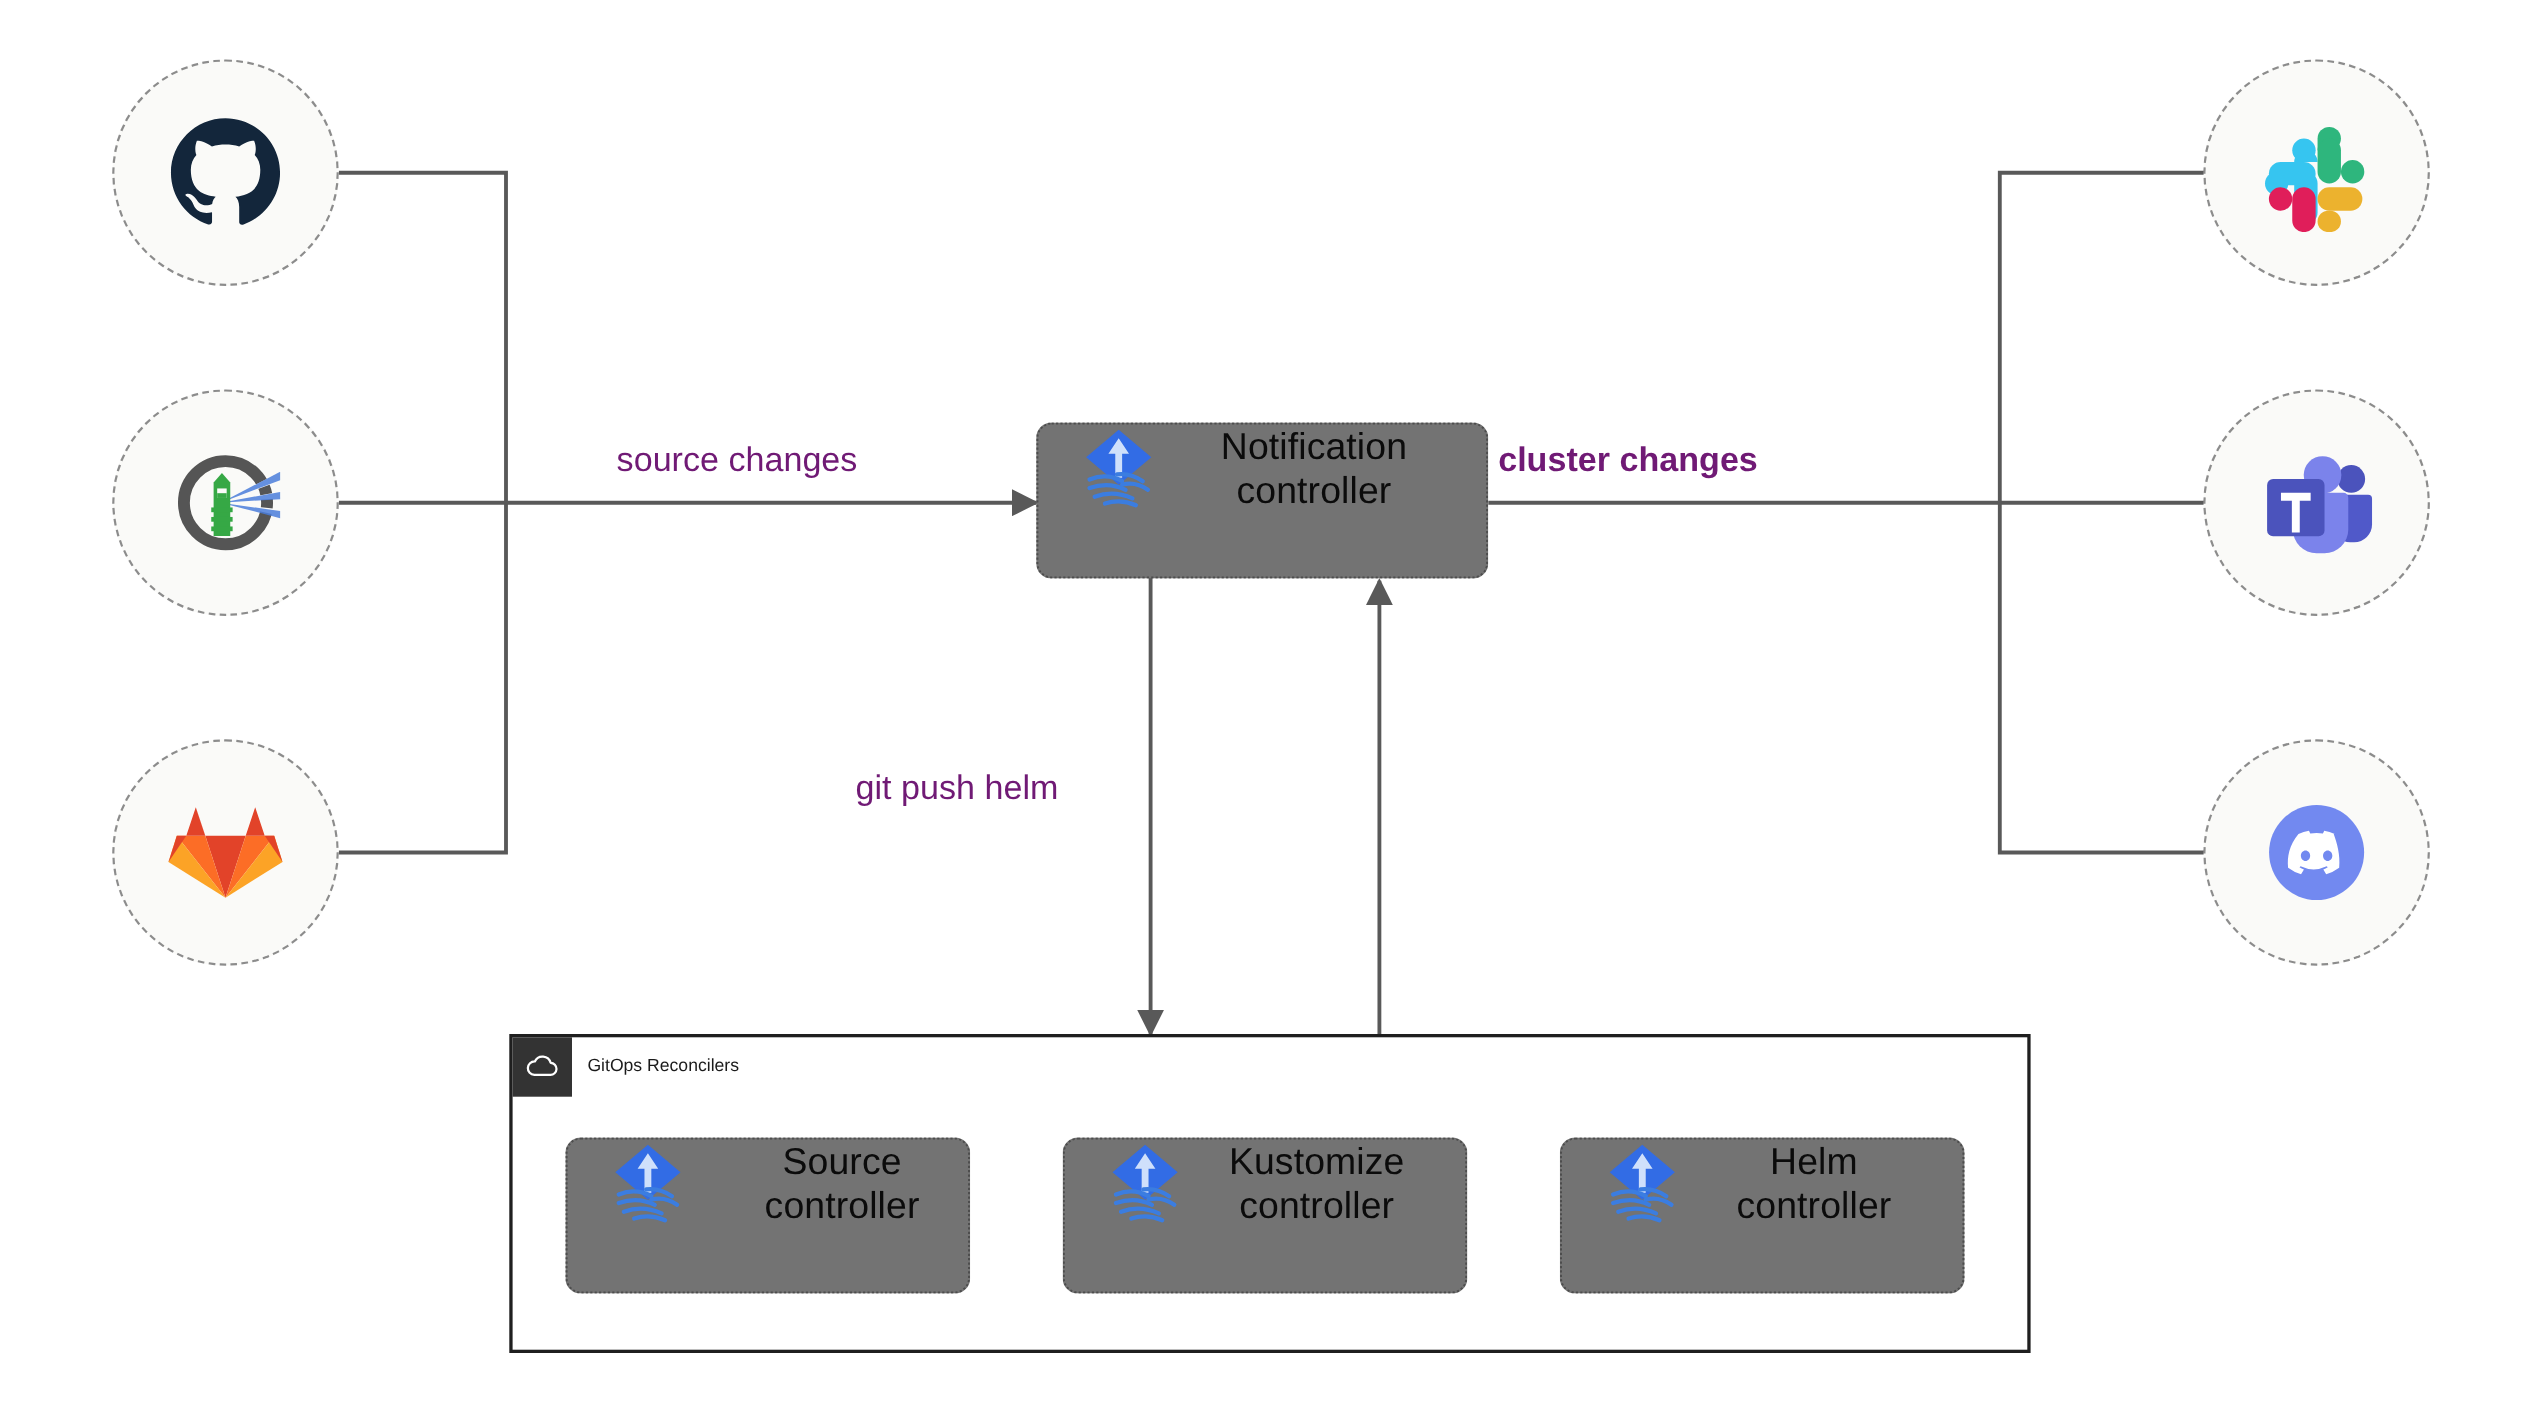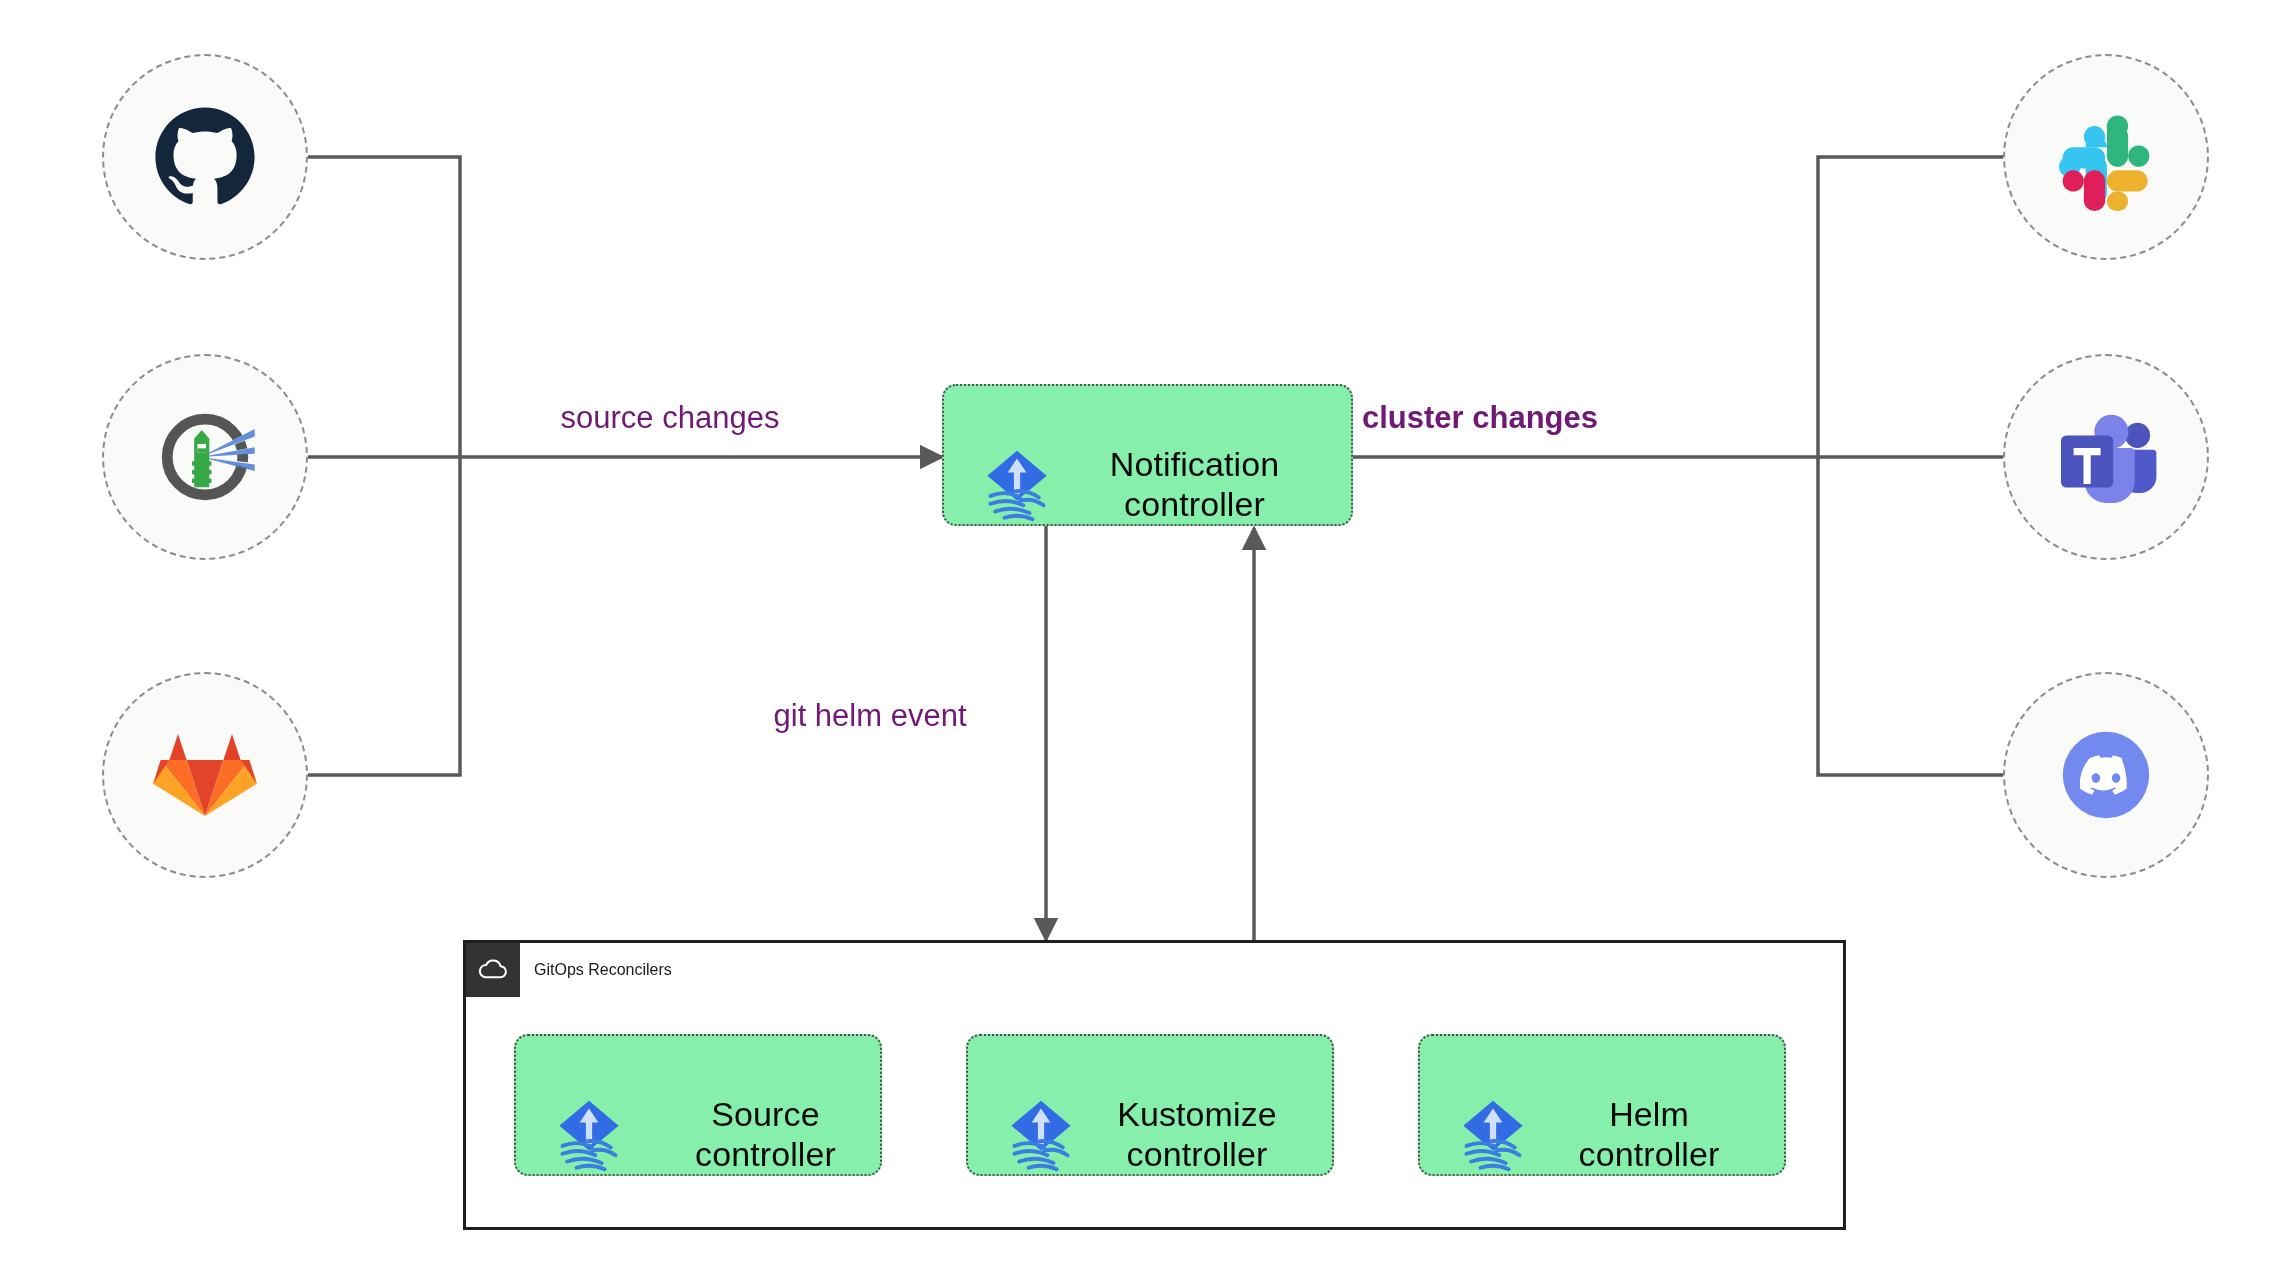--- a/index.html
+++ b/index.html
@@ -45,26 +45,26 @@
   }
   .endpoint .glyph {
     width: 108px;
     height: 108px;
     display: block;
   }
 
   
   .ctrl-box {
     position: absolute;
-    background: #86efac;
+    background: #737373;
     border: 2px dotted #4d4d4d;
     border-radius: 14px;
     box-sizing: border-box;
     display: flex;
-    align-items: flex-end;
+    align-items: flex-start;
     justify-content: flex-start;
   }
   .ctrl-box .flux-logo {
     width: 78px;
     height: 78px;
     flex: 0 0 78px;
     margin-left: 34px;
   }
   .ctrl-box .ctrl-label {
     flex: 1 1 auto;
@@ -326,16 +326,16 @@
     <div class="ctrl-label">
       <span>Helm</span><br>
       <span>controller</span>
     </div>
   </div>
 
   <div class="edge-label" style="left:480px; top:400px; width:380px;">source changes</div>
 
   <div class="edge-label" style="left:1290px; top:400px; width:380px;font-weight:bold;">cluster changes</div>
 
-  <div class="edge-label" style="left:710px; top:698px; width:320px;">git helm event</div>
+  <div class="edge-label" style="left:710px; top:698px; width:320px;">git push helm</div>
 
 
 </div>
 
 </body></html>

